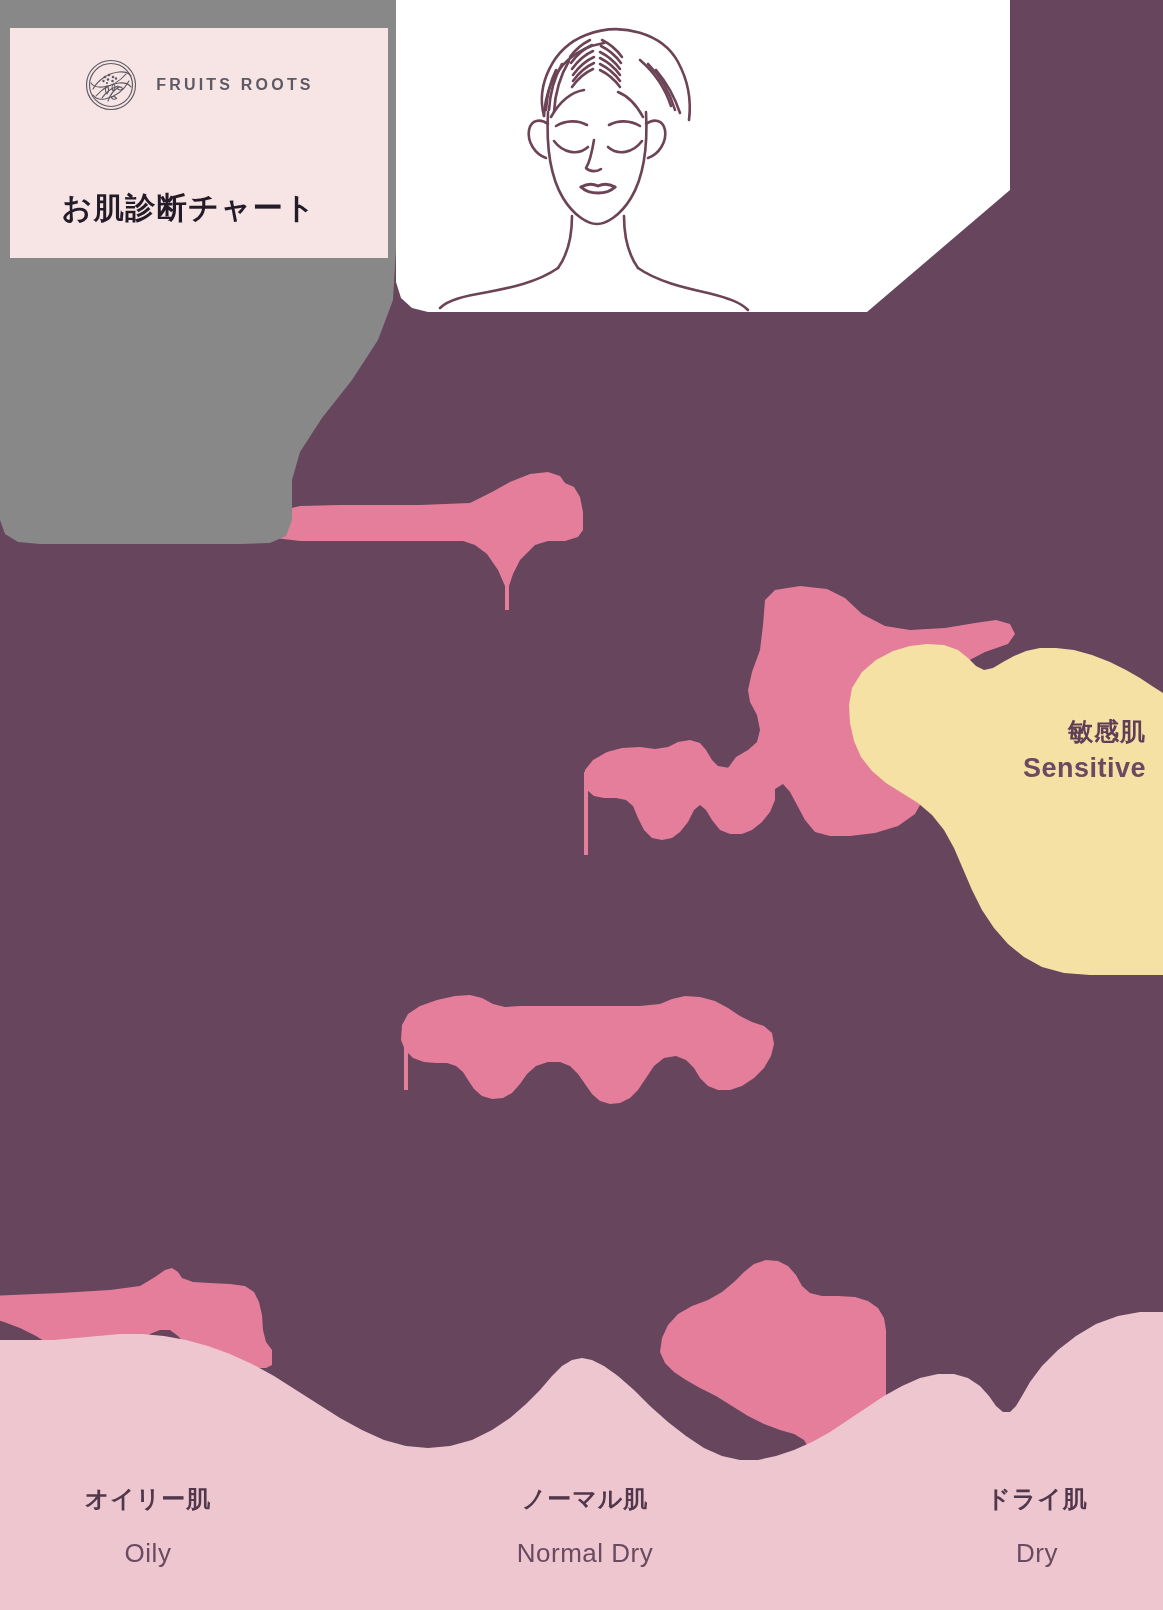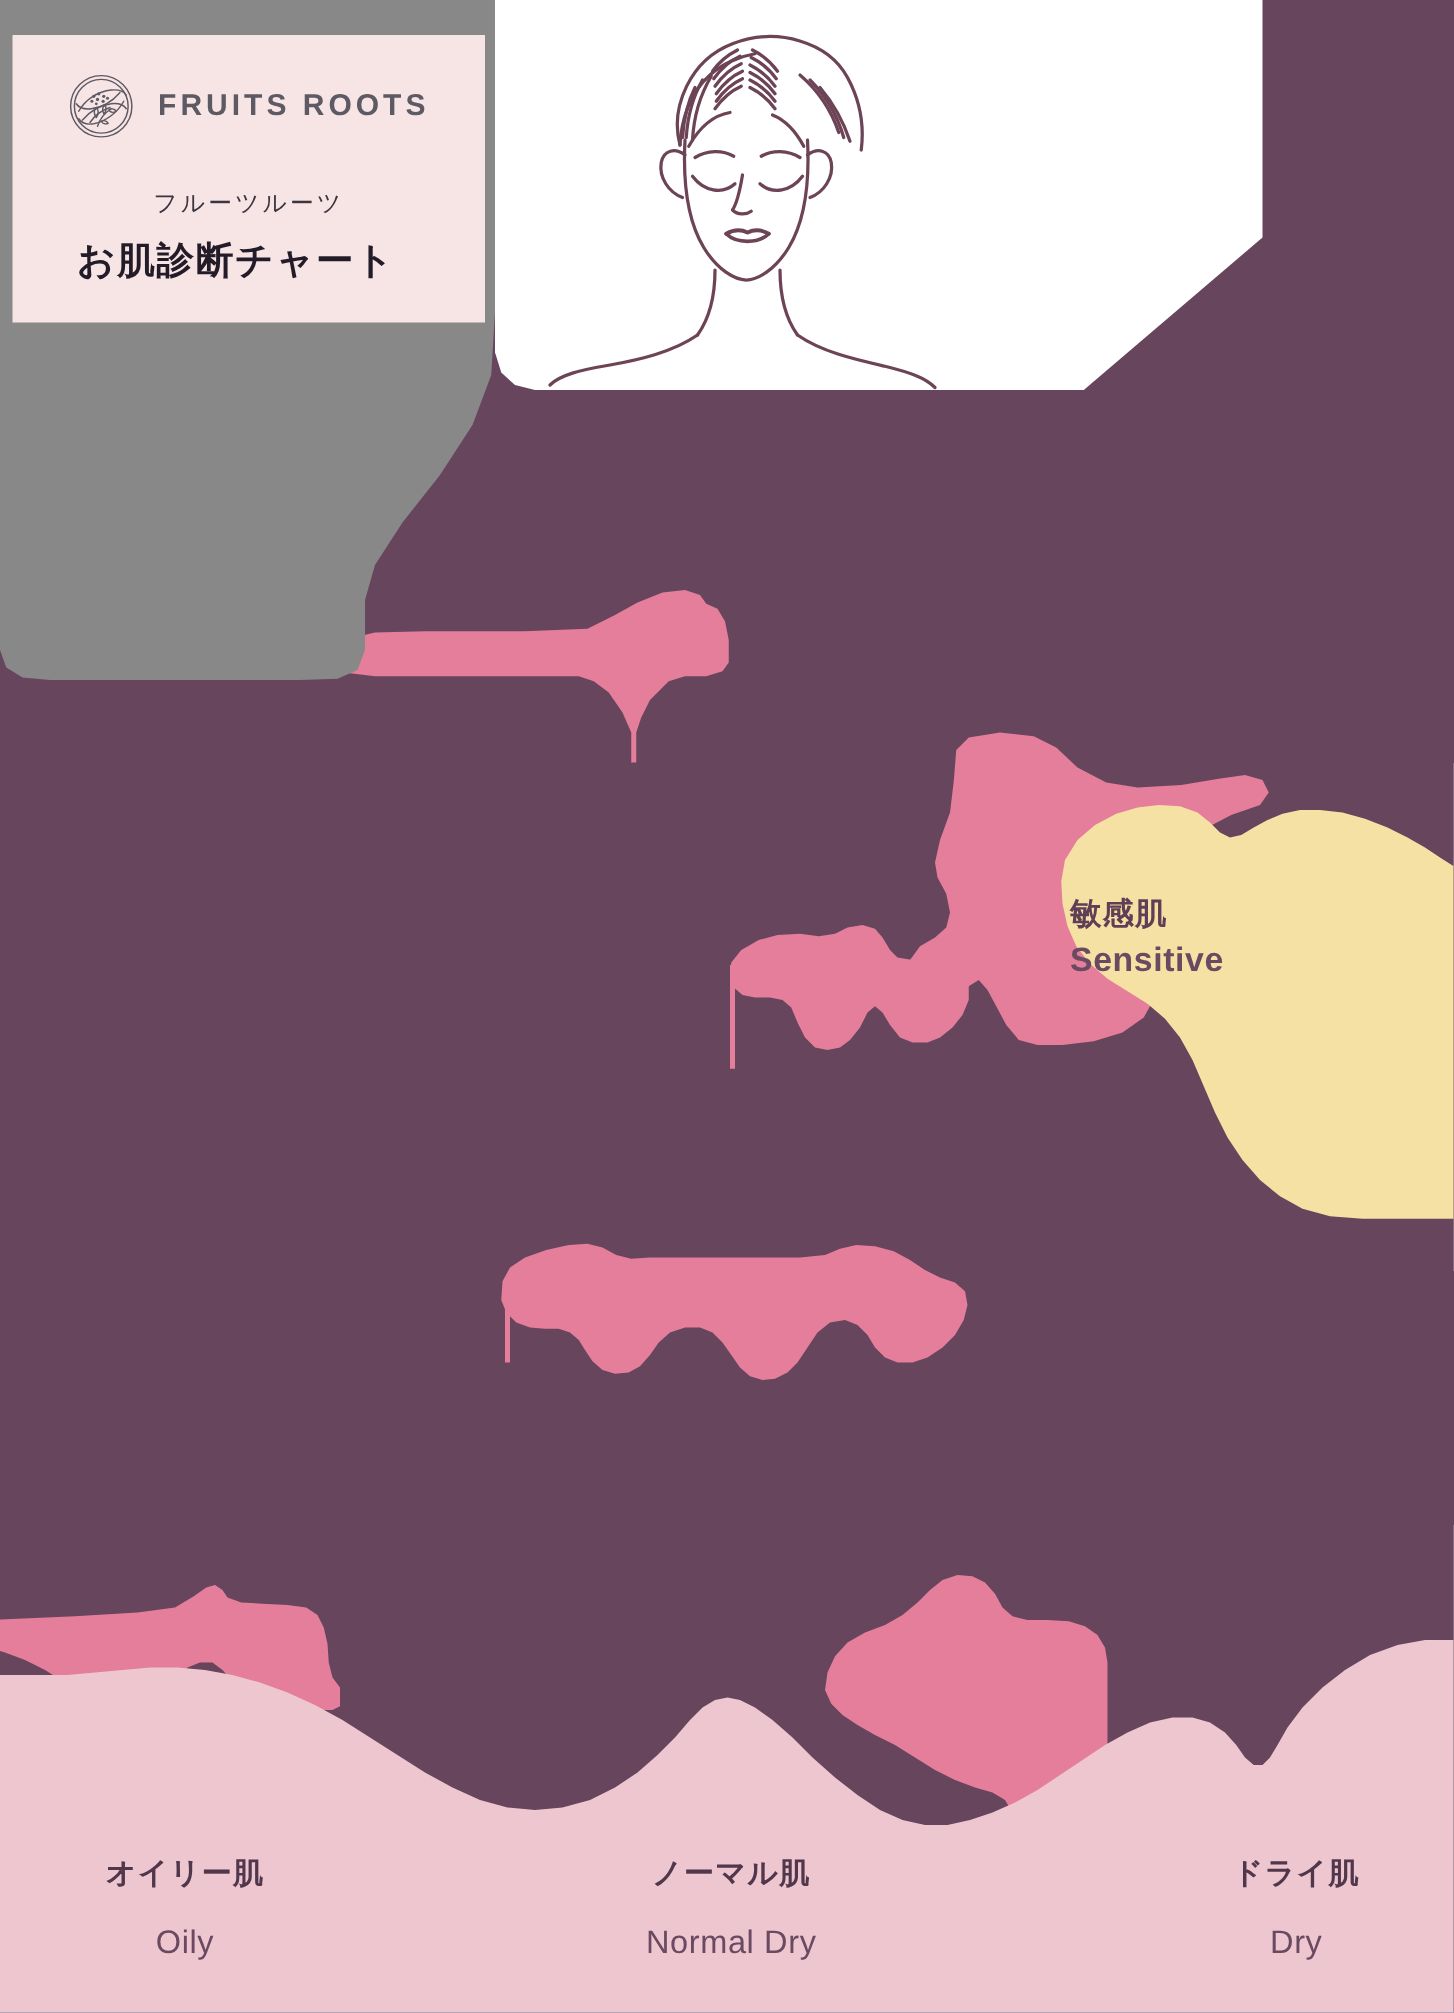--- a/index.html
+++ b/index.html
@@ -44,21 +44,21 @@
     align-items: center;
     justify-content: center;
     gap: 18px;
   }
   .brand-mark {
     width: 54px;
     height: 54px;
     flex: 0 0 54px;
   }
   .brand-word {
-    font-size: 24px;
+    font-size: 16px;
     font-weight: bold;
     letter-spacing: 3.2px;
     color: #5d5a63;
     white-space: nowrap;
   }
   .kana-line {
     position: absolute;
     left: 0;
     top: 122px;
     width: 378px;
@@ -75,21 +75,21 @@
     text-align: center;
     font-size: 30px;
     font-weight: bold;
     letter-spacing: 1.5px;
     color: #231c28;
   }
 
   
   .bubble-label {
     position: absolute;
-    text-align: left;
+    text-align: right;
     z-index: 5;
     pointer-events: none;
   }
   .bubble-label .jp {
     font-size: 25px;
     font-weight: bold;
     color: #5f3f56;
     letter-spacing: 1px;
     line-height: 1.25;
   }
@@ -332,21 +332,20 @@
             <circle cx="24" cy="21.5" r="1.3"></circle>
             <circle cx="28.5" cy="23" r="1.3"></circle>
             <circle cx="19.5" cy="23" r="1.2"></circle>
             <circle cx="32" cy="20.5" r="1.2"></circle>
             <circle cx="23" cy="25" r="1.1"></circle>
           </g>
         </svg>
       </span>
       <span class="brand-word">FRUITS ROOTS</span>
     </div>
-    <div class="kana-line">フルーツルーツ</div>
     <div class="main-jp-line">お肌診断チャート</div>
   </div>
 
   <div class="bubble-label" id="label-sensitive">
     <div class="jp">敏感肌</div>
     <div class="en">Sensitive</div>
   </div>
 
   <div class="axis-label" id="axis-oily">
     <div class="jp">オイリー肌</div>

